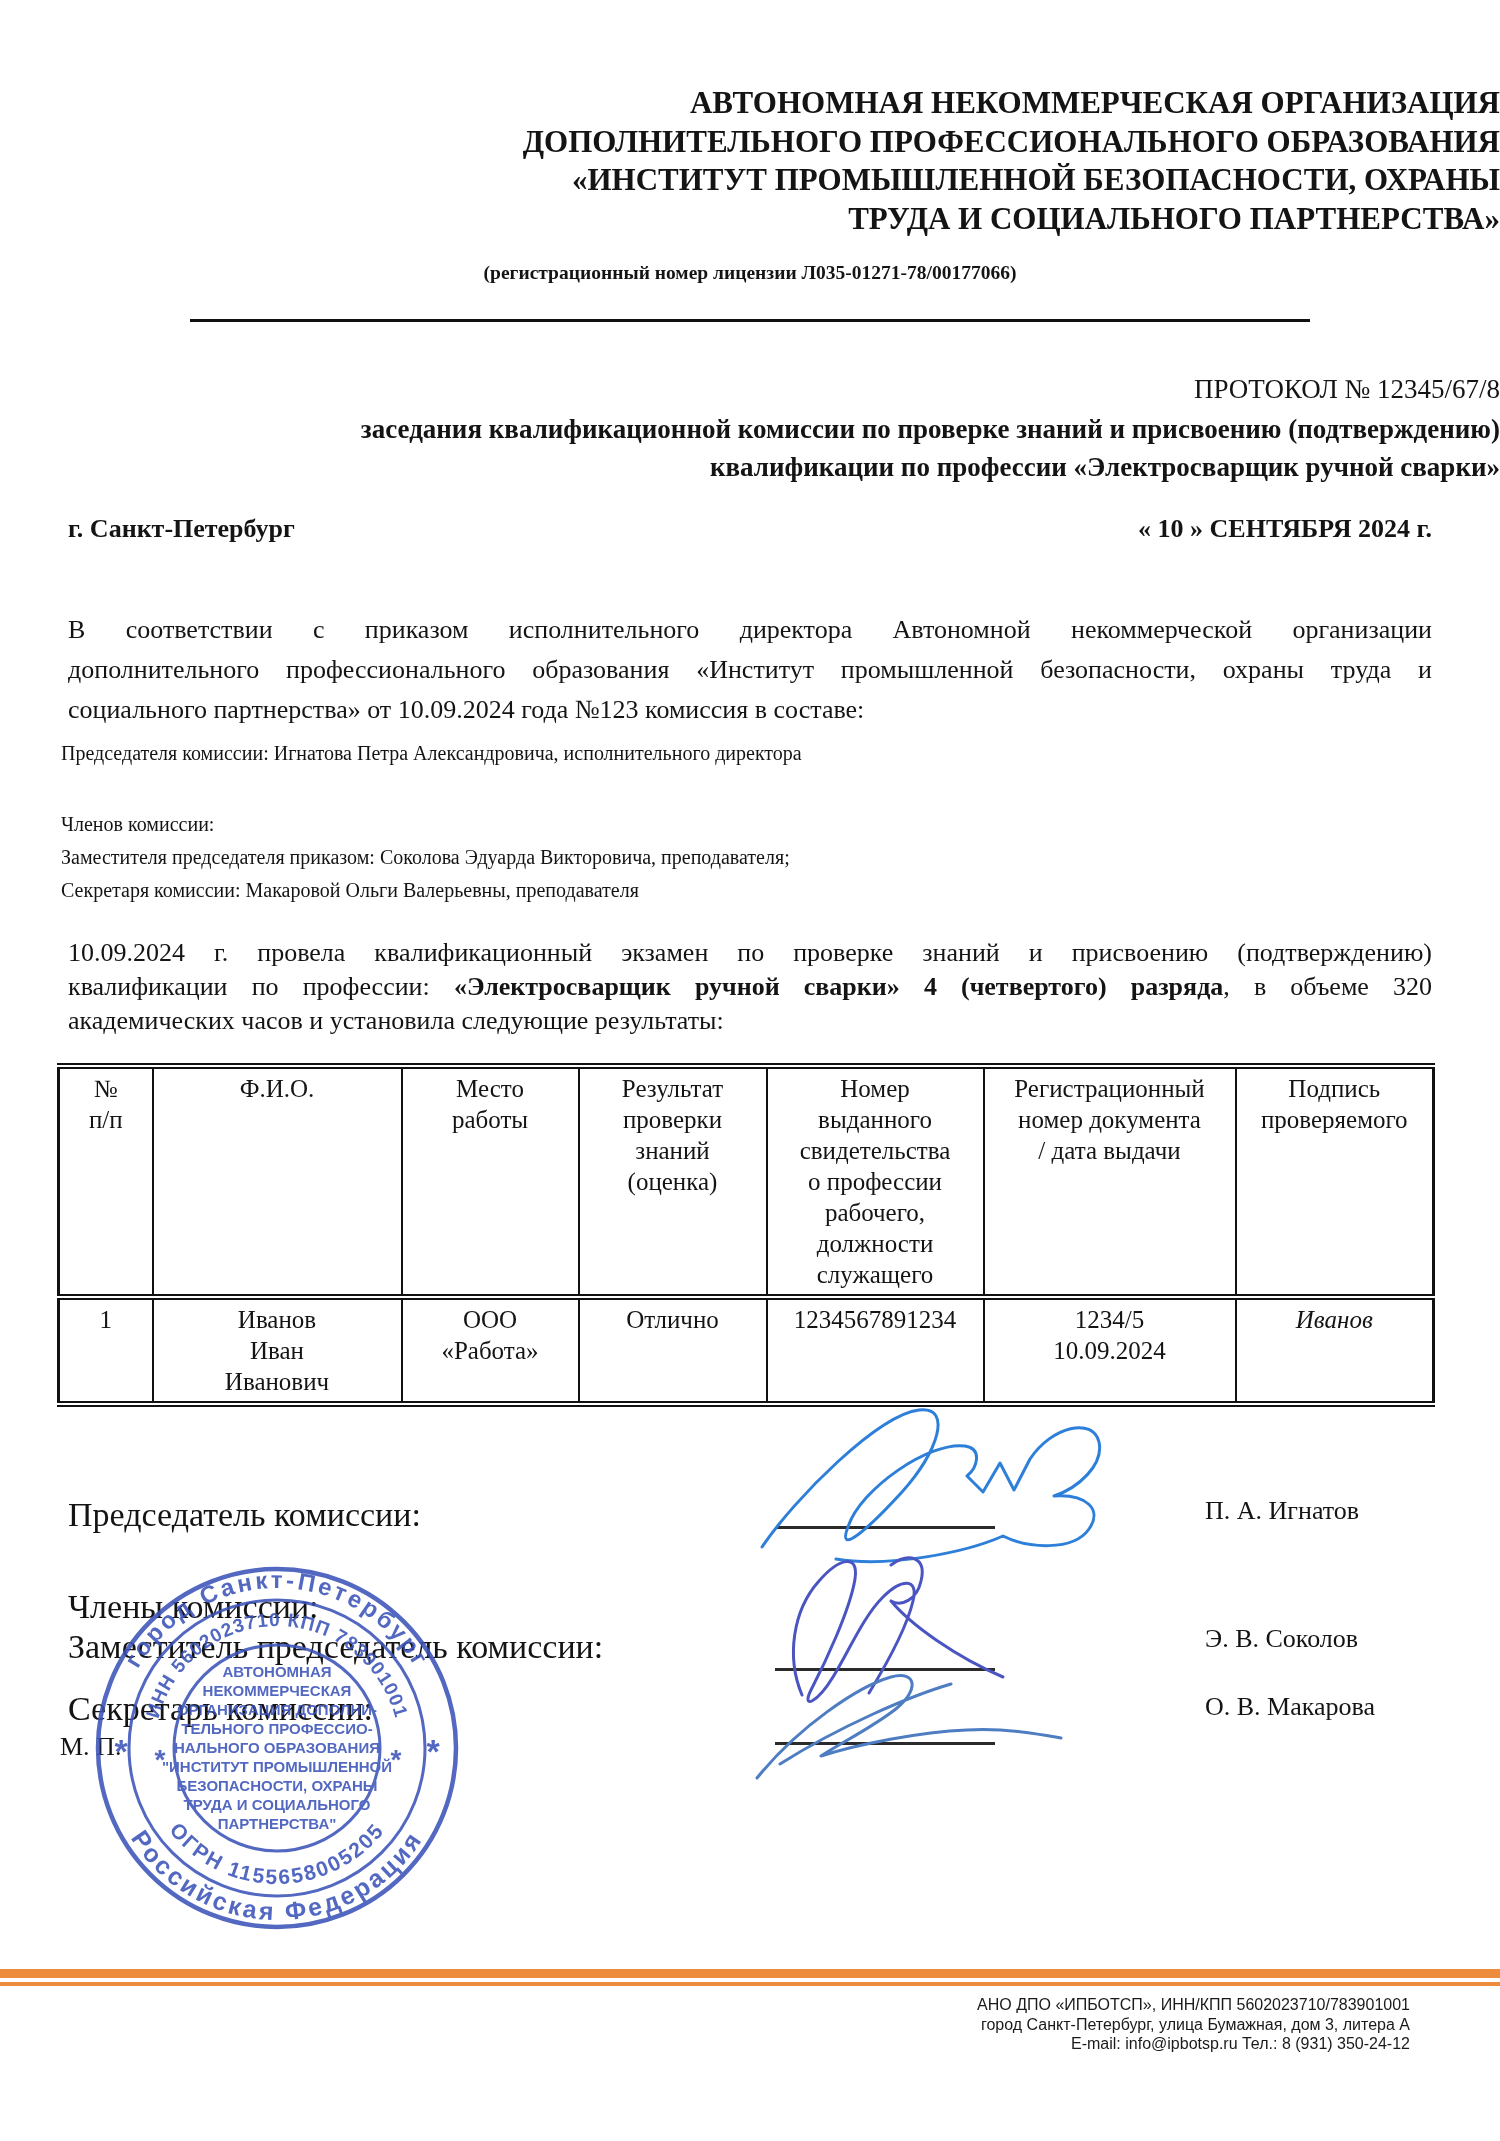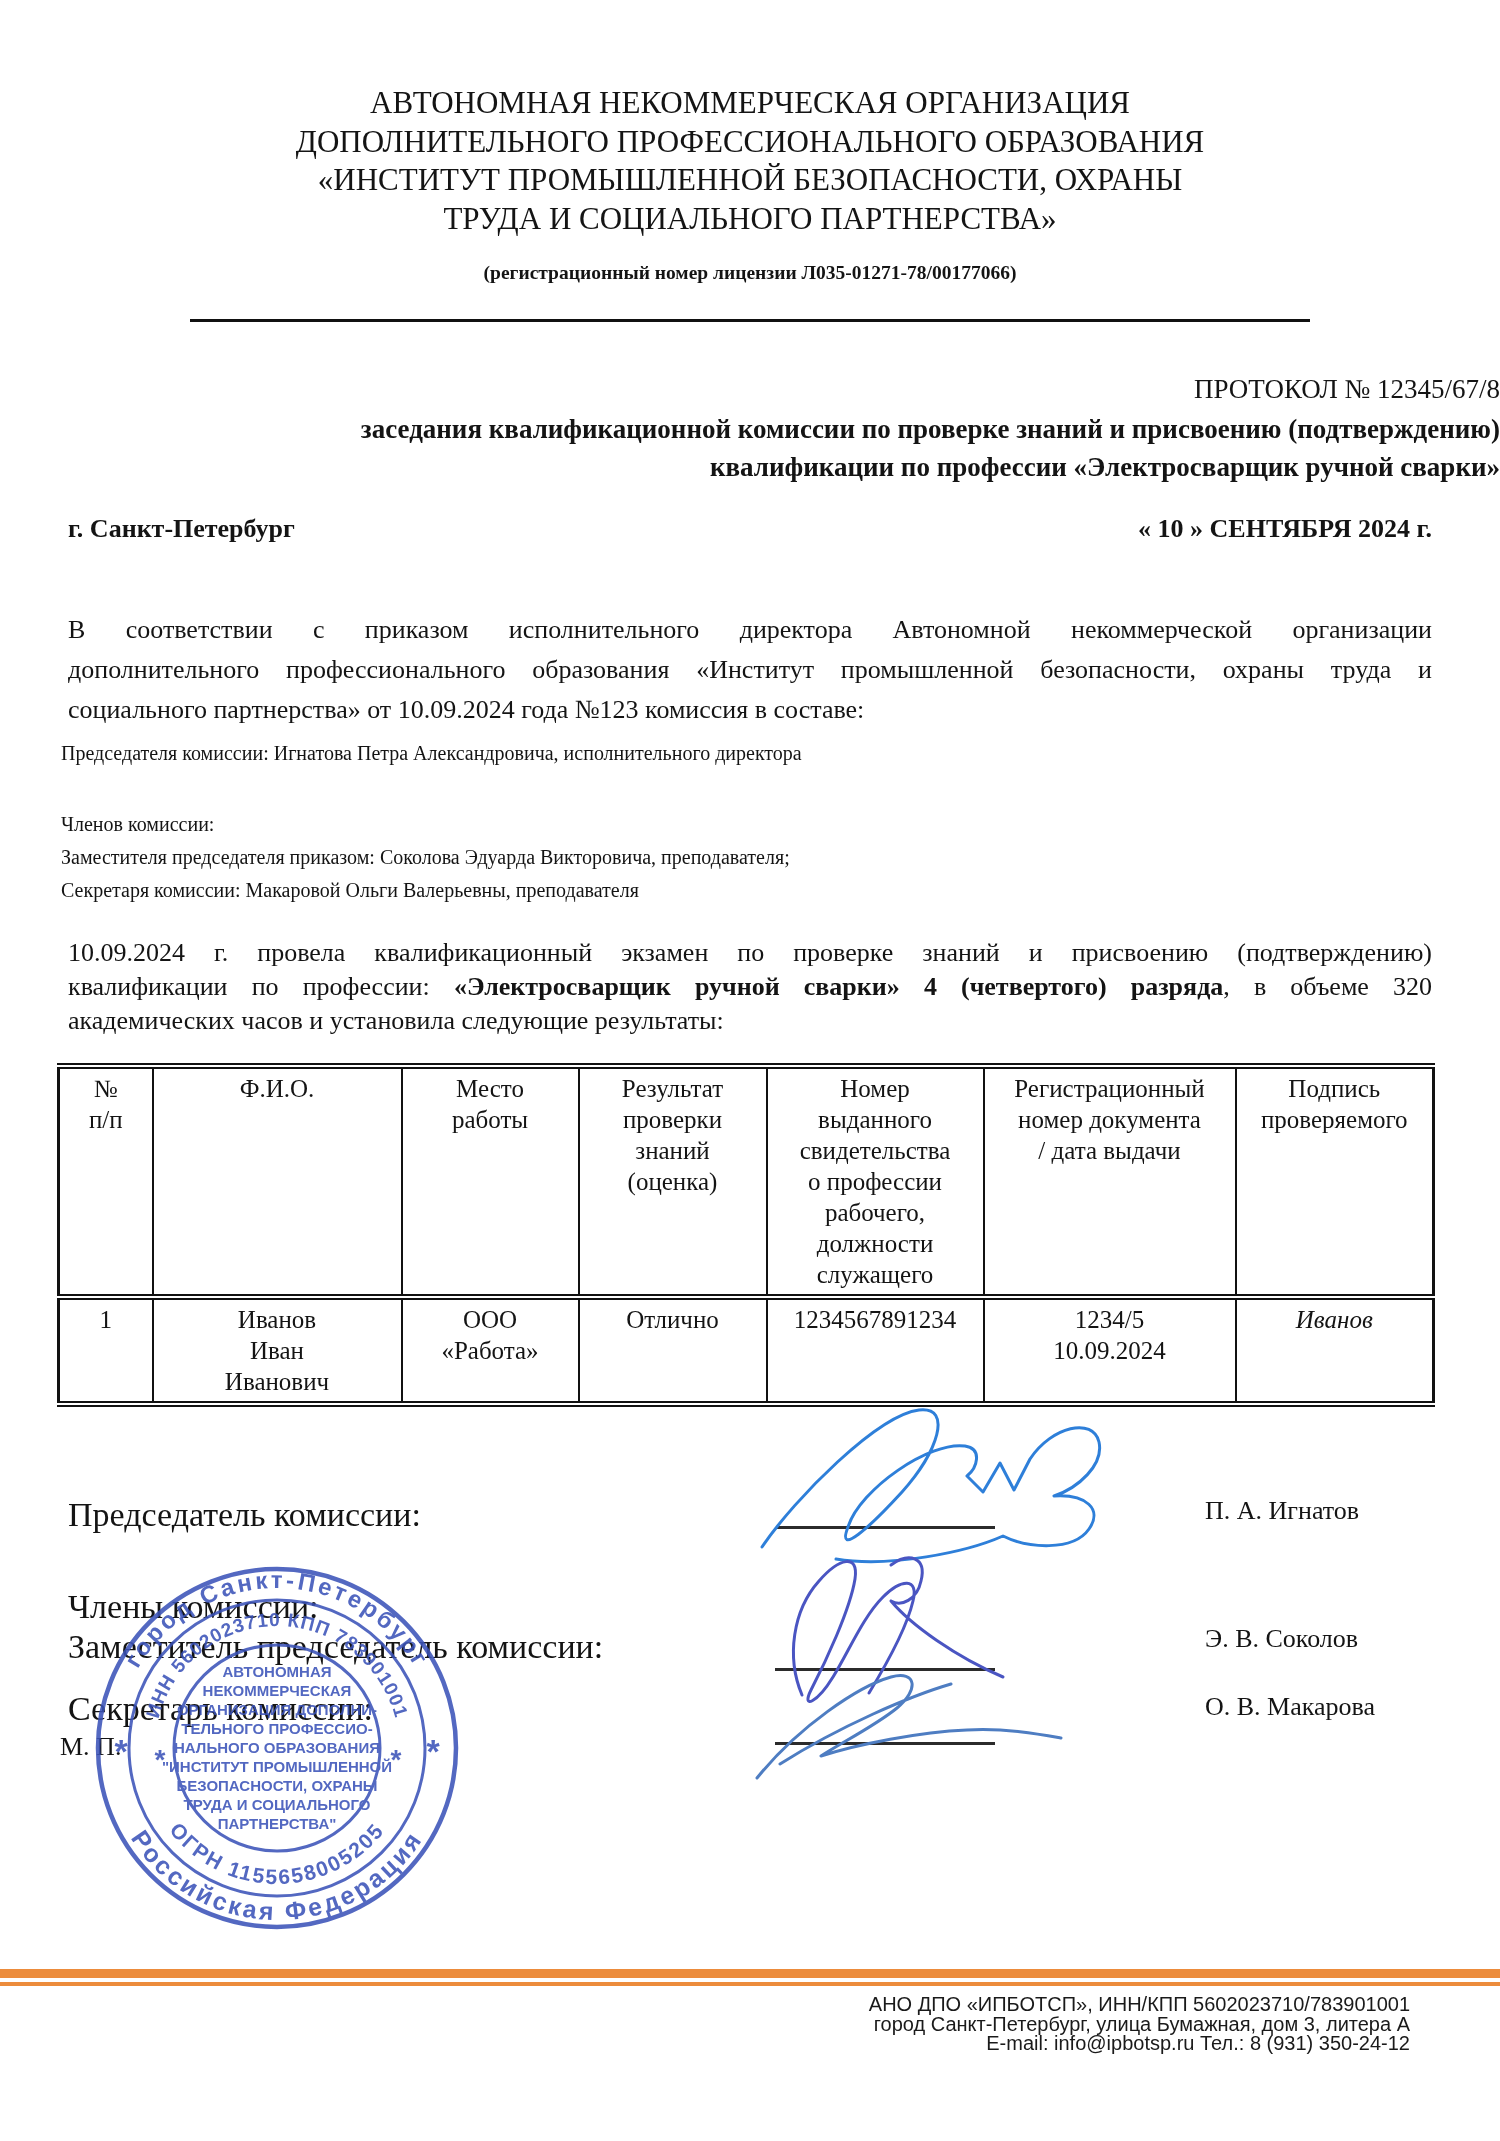--- a/index.html
+++ b/index.html
@@ -1,21 +1,21 @@
 <!DOCTYPE html>
 <html lang="ru"><head>
 <meta charset="utf-8">
 <style>
   html,body{margin:0;padding:0;background:#888;}
   .page{position:relative;width:1500px;height:2141px;margin:0 auto;background:#ffffff;
         font-family:"Liberation Serif", serif;color:#141414;overflow:hidden;}
 
   
-  .org{position:absolute;top:84px;left:0;width:100%;text-align:center;
-       font-weight:normal;font-size:31px;line-height:38.5px;}
+  .org{position:absolute;top:84px;left:0;width:100%;text-align:right;
+       font-weight:bold;font-size:31px;line-height:38.5px;}
   .license{position:absolute;top:261px;left:0;width:100%;text-align:center;
        font-weight:bold;font-size:19.5px;line-height:23px;}
   .rule{position:absolute;top:319px;left:190px;width:1120px;height:3px;background:#111;}
 
   
   .title{position:absolute;top:374px;left:0;width:100%;text-align:right;
        font-weight:normal;font-size:27px;}
   .subtitle{position:absolute;top:410px;left:0;width:100%;text-align:right;
        font-weight:bold;font-size:27px;line-height:38px;}
   .cityrow{position:absolute;top:514px;left:68px;width:1364px;display:flex;
@@ -49,21 +49,21 @@
 
   .stamp-svg{position:absolute;left:76px;top:1547px;width:402px;height:402px;opacity:.87;z-index:5;}
   .stamp-svg text{font-family:"Liberation Sans", sans-serif;font-weight:bold;}
   .sign-svg{position:absolute;left:740px;top:1395px;width:400px;height:400px;z-index:6;}
   .sign-svg path{fill:none;stroke-linecap:round;stroke-linejoin:round;}
 
   
   .bar1{position:absolute;top:1969px;left:0;width:1500px;height:9px;background:#ec8c3c;}
   .bar2{position:absolute;top:1982px;left:0;width:1500px;height:4px;background:#ec8c3c;}
   .footer-text{position:absolute;top:1995px;right:90px;text-align:right;
-       font-family:"Liberation Sans", sans-serif;font-size:20px;line-height:19.5px;color:#1a1a1a;}
+       font-family:"Liberation Sans", sans-serif;font-size:16px;line-height:19.5px;color:#1a1a1a;}
 </style>
 </head>
 <body>
 
 <div class="page">
 
   <div class="org">
     <div>АВТОНОМНАЯ НЕКОММЕРЧЕСКАЯ ОРГАНИЗАЦИЯ</div>
     <div>ДОПОЛНИТЕЛЬНОГО ПРОФЕССИОНАЛЬНОГО ОБРАЗОВАНИЯ</div>
     <div>«ИНСТИТУТ ПРОМЫШЛЕННОЙ БЕЗОПАСНОСТИ, ОХРАНЫ</div>

